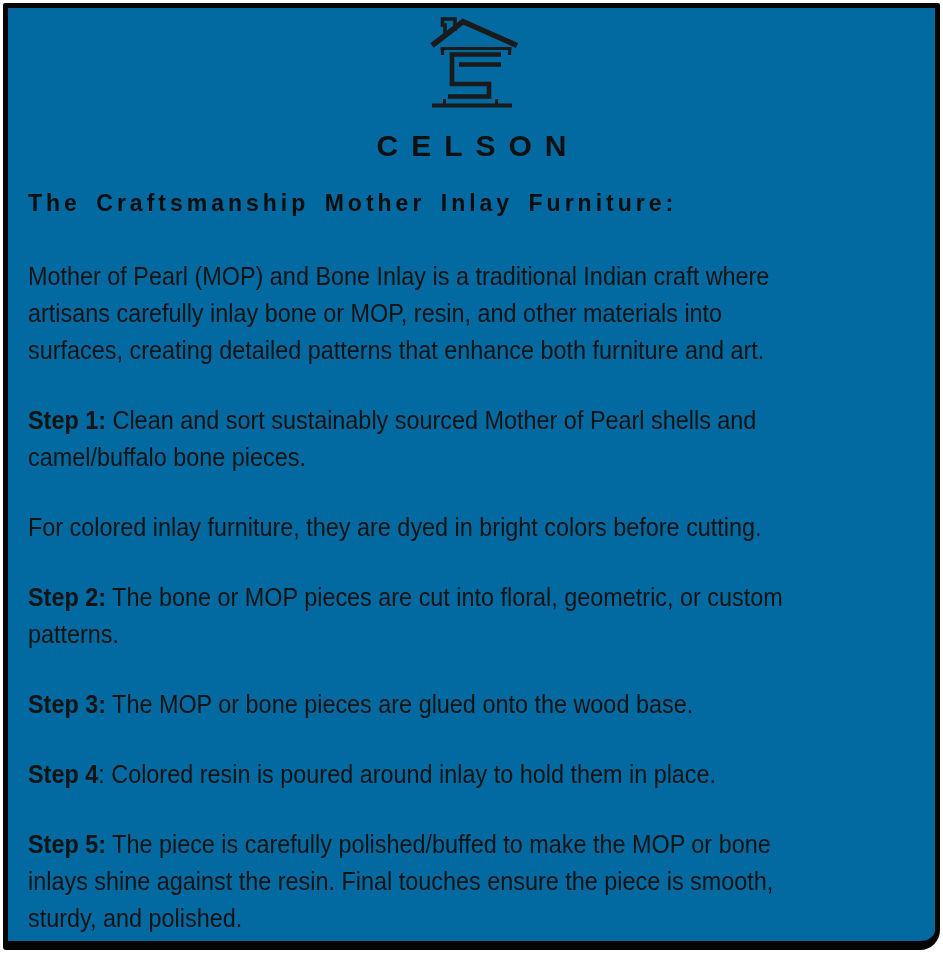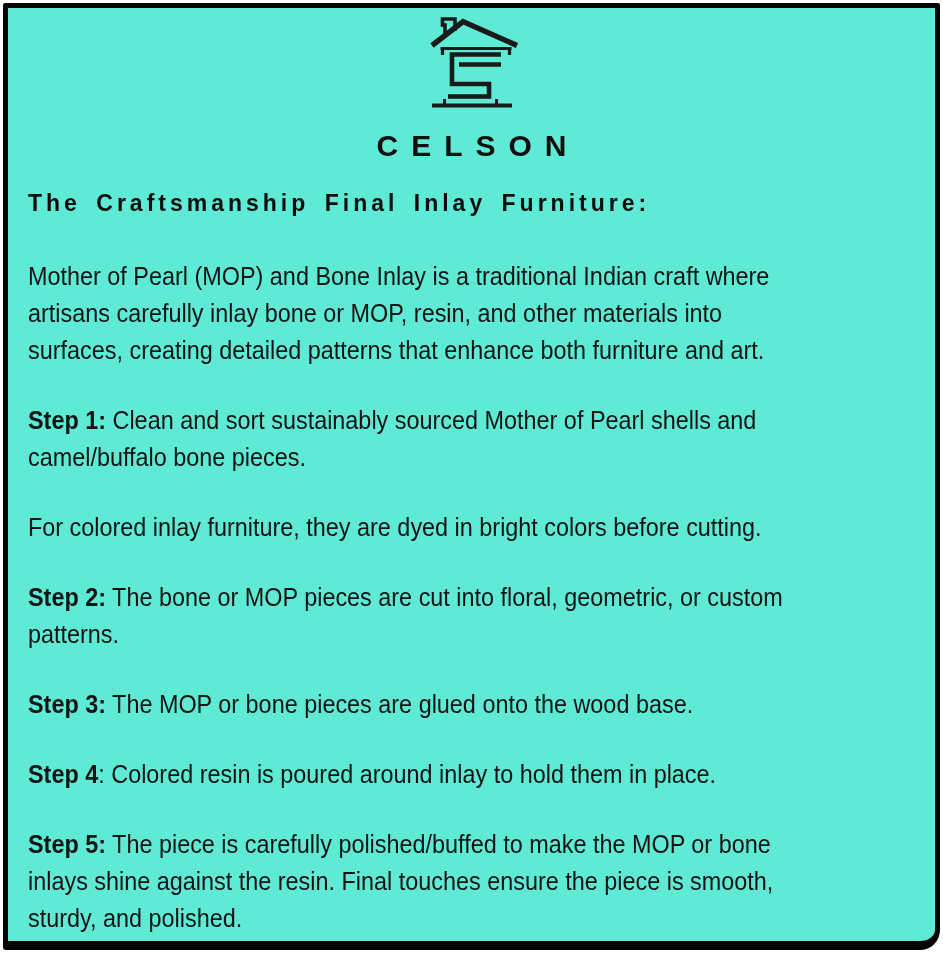--- a/index.html
+++ b/index.html
@@ -1,21 +1,21 @@
 <!DOCTYPE html>
 <html><head>
 <meta charset="utf-8">
 <style>
   html, body { margin: 0; padding: 0; background: #ffffff; }
   .page {
     box-sizing: border-box;
     width: 937px;
     height: 947px;
     margin: 3px;
-    background: #5eead4;
+    background: #0369a1;
     border: 5px solid #050505;
     border-bottom-width: 9px;
     border-radius: 2px 2px 20px 3px;
     padding: 0 15px;
     overflow: hidden;
     font-family: "Liberation Sans", sans-serif;
     color: #161616;
   }
   .logo-wrap {
     margin: 3px auto 0;
@@ -76,21 +76,21 @@
       <path d="M 463,59.5 L 505,59.5" stroke-width="4.6"></path>
 
       <path d="M 436,100.5 L 516,100.5" stroke-width="4.2"></path>
       <path d="M 448.5,94 L 448.5,100" stroke-width="3"></path>
       <path d="M 500.5,94 L 500.5,100" stroke-width="3"></path>
     </svg>
   </div>
 
   <div class="brand">CELSON</div>
 
-  <div class="heading">The Craftsmanship Final Inlay Furniture:</div>
+  <div class="heading">The Craftsmanship Mother Inlay Furniture:</div>
 
   <div class="content">
 
     <p class="para first">
       <span class="line"><b class="b"></b><span>Mother of Pearl (MOP) and Bone Inlay is a traditional Indian craft where</span></span>
       <span class="line">artisans carefully inlay bone or MOP, resin, and other materials into</span>
       <span class="line">surfaces, creating detailed patterns that enhance both furniture and art.</span>
     </p>
 
     <p class="para">

